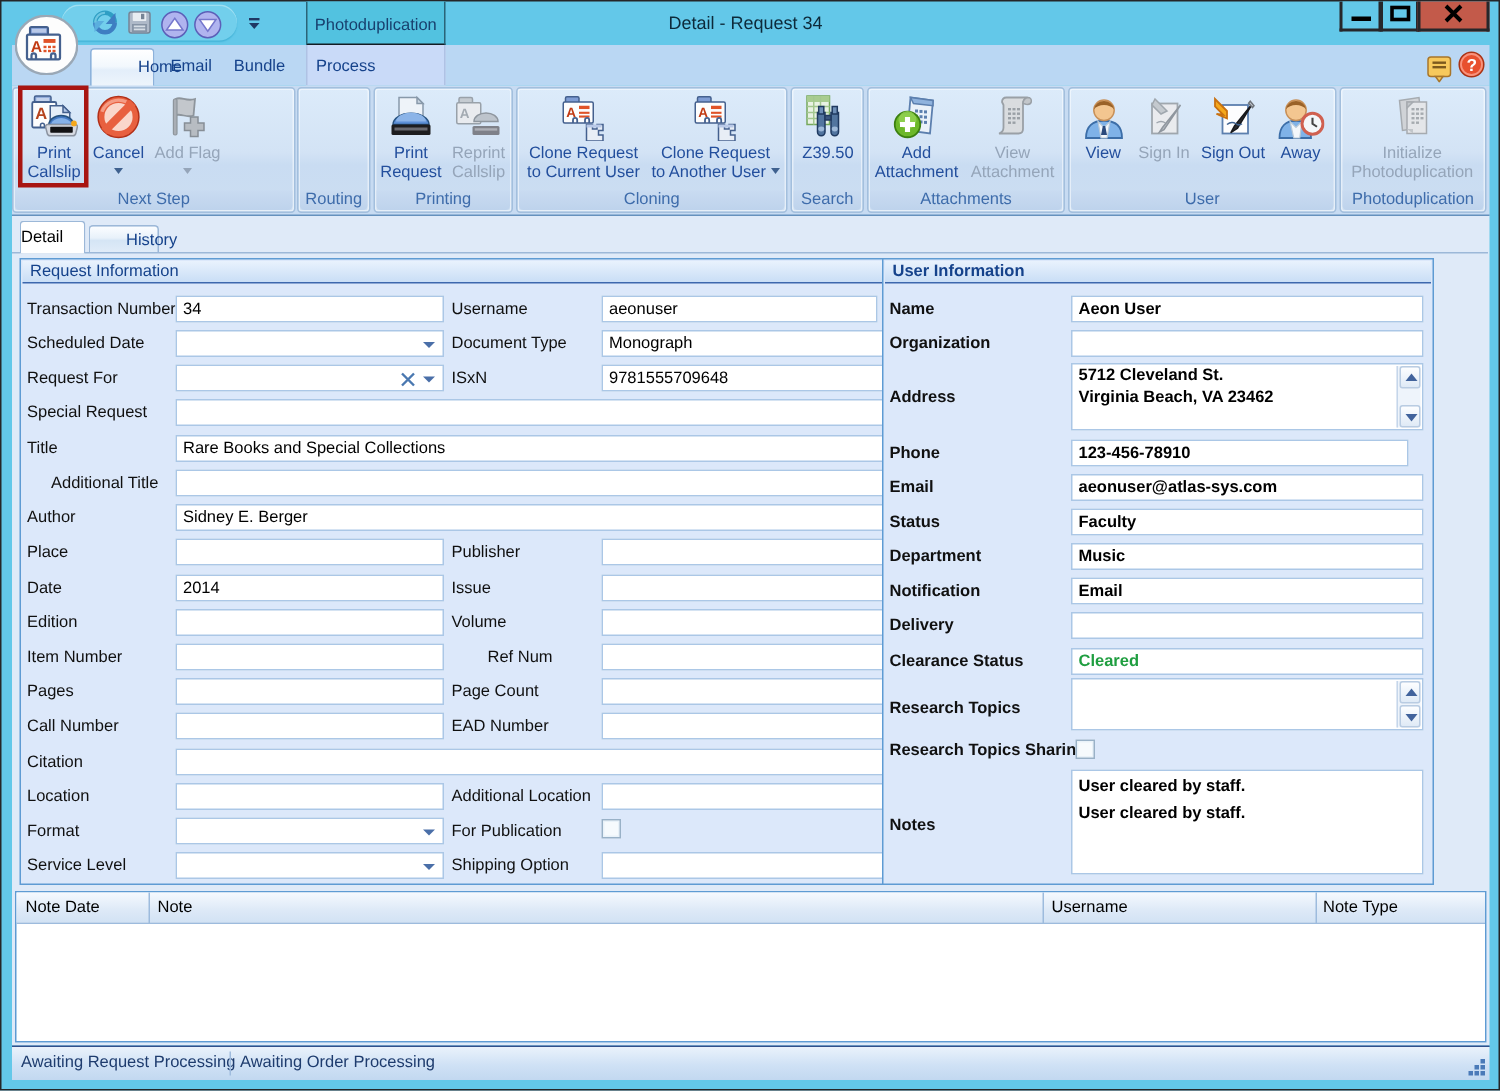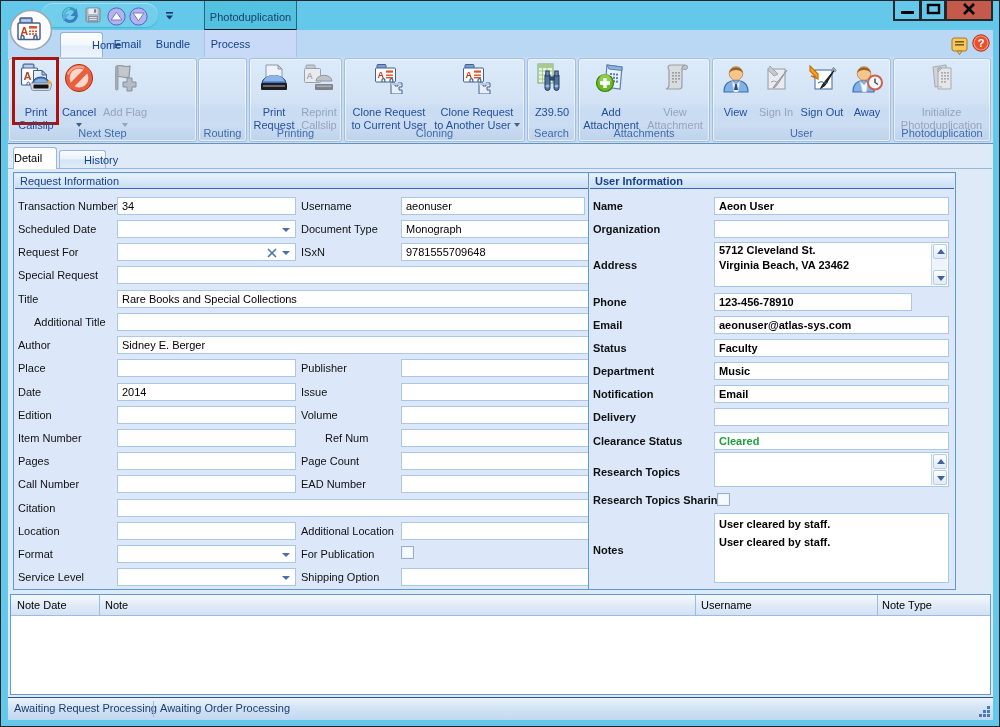--- a/index.html
+++ b/index.html
@@ -19,21 +19,21 @@
 #tabstrip { left:0px; top:0px; width:985px; height:27px; background:#bad7f3; }
 #ctxtab { left:196px; top:0px; width:93px; height:27px; background:#c9daf8; border-left:1px solid #afc2e4; border-right:1px solid #afc2e4;}
 .rtab { top:3px; height:23px; font-size:11px; color:#15428b; text-align:center; line-height:22px; }
 #tabhome { font-size:11px; left:52px; top:2px; width:43px; height:26px; background:linear-gradient(#ffffff,#f2f8fd 45%,#e3eefa 55%,#eef5fc); border:1px solid #8db2db; border-bottom:none; border-radius:3px 3px 0 0; color:#15428b; line-height:25px;padding-left:31px; }
 
 #ribbon { left:0px; top:27px; width:985px; height:87px; background:#c7dbf2; border-bottom:1px solid #6591bd; }
 .rgroup { position:absolute; top:1px; height:84px; background:linear-gradient(#dcebfa, #d3e3f5 52%, #c9dcf2 62%, #ccdef1); border:1px solid #a3bfdd; border-radius:3px; box-shadow:inset 0 0 0 1px rgba(255,255,255,.5); }
 .rglabel { position:absolute; left:1px; bottom:1px; right:1px; height:13px; font-size:11px; color:#3e6cab; text-align:center; line-height:13px; background:linear-gradient(#c9dbf1,#bed3ec); border-radius:0 0 3px 3px; }
 .rbtn { position:absolute; top:1px; text-align:center; }
 .rbtn svg.ric { margin:4px auto 0; display:block; width:32px; height:32px; }
-.rbtn .rlab { margin-top:12px; font-size:11px; line-height:12.5px; color:#234f9d; }
+.rbtn .rlab { margin-top:2px; font-size:11px; line-height:12.5px; color:#234f9d; }
 .rbtn.dis .rlab { color:#95a5b9; }
 .adn { display:inline-block; width:0; height:0; border-left:3px solid transparent; border-right:3px solid transparent; border-top:4px solid #3f618f; vertical-align:2px; }
 .dis .adn { border-top-color:#95a5b9; }
 
 #main { left:0px; top:114px; width:985px; height:553px; background:#dfeaf8; }
 .dtab { position:absolute; top:6px; height:18px; font-size:11px; text-align:center; background:linear-gradient(#fbfdff,#e8f1fa 45%,#d5e5f5 55%,#e0ecf8); border:1px solid #9cb8d8; border-bottom:none; border-radius:3px 3px 0 0; color:#15428b; line-height:19px;padding-left:24px; }
 #dtabsel { font-size:11px; left:5px; top:3px; width:44px; height:22px; background:#fff; color:#000; border:1px solid #9cb8d8; border-bottom:none; border-radius:3px 3px 0 0; z-index:3; line-height:21px; }
 #tabline { position:absolute; left:0px; top:24px; width:984px; height:1px; background:#9cb8d8; }
 .panel { position:absolute; background:#dce8fa; border:1px solid #5e9bd3; }
 .phdr { position:absolute; left:1px; top:1px; right:1px; height:15px; background:linear-gradient(#e9f2fd,#c9def6); border-bottom:1px solid #3c67ad; color:#15428b; font-size:11px; line-height:15px; padding-left:5px; }
@@ -51,20 +51,21 @@
 .gcol { position:absolute; top:0; height:21px; border-left:1px solid #9dbbdd; }
 .gtxt { position:absolute; top:4px; font-size:11px; color:#000; }
 #status { left:0px; top:667px; width:985px; height:23px; background:linear-gradient(#eaf2fb,#cfe1f5 55%,#c2d8f0); border-top:1px solid #30508c; font-size:11px; color:#1e3c6e; }
 </style>
 </head>
 <body>
 <div id="win">
 
   <div class="abs" id="qat"></div>
   <div class="abs" id="ctxhdr">Photoduplication</div>
+  <div class="abs" id="title">Detail - Request 34</div>
   <div class="abs winbtn" id="btnmin"><svg width="24" height="17">
         <rect x="6" y="10" width="13" height="3" fill="#000"></rect>
       </svg></div>
   <div class="abs winbtn" id="btnmax"><svg width="22" height="17">
         <rect x="6" y="4" width="11" height="8" fill="none" stroke="#000" stroke-width="2.4"></rect>
       </svg></div>
   <div class="abs winbtn" id="btnclose"><svg width="44" height="17">
         <path d="M17 3 L27 13 M27 3 L17 13" stroke="#000" stroke-width="2.6"></path>
       </svg></div>
 
@@ -474,21 +475,21 @@
       <div class="lbl" style="left:4px;top:86px;">Address</div>
       <div class="fld ro" style="left:125px;top:69px;width:235px;height:45px;line-height:15px;">5712 Cleveland St.<br>Virginia Beach, VA 23462<div class="sbar">
               <div class="sbtn" style="top:0;">
                 <div class="tri-up"></div>
               </div>
               <div class="sbtn" style="bottom:0;">
                 <div class="tri-dn"></div>
               </div>
             </div></div>
       <div class="lbl" style="left:4px;top:123px;">Phone</div>
-      <div class="fld ro" style="left:125px;top:120px;width:198px;">123-456-78910</div>
+      <div class="fld ro" style="left:125px;top:120px;width:225px;">123-456-78910</div>
       <div class="lbl" style="left:4px;top:146px;">Email</div>
       <div class="fld ro" style="left:125px;top:143px;width:235px;">aeonuser@atlas-sys.com</div>
       <div class="lbl" style="left:4px;top:169px;">Status</div>
       <div class="fld ro" style="left:125px;top:166px;width:235px;">Faculty</div>
       <div class="lbl" style="left:4px;top:192px;">Department</div>
       <div class="fld ro" style="left:125px;top:189px;width:235px;">Music</div>
       <div class="lbl" style="left:4px;top:215px;">Notification</div>
       <div class="fld ro" style="left:125px;top:212px;width:235px;">Email</div>
       <div class="lbl" style="left:4px;top:238px;">Delivery</div>
       <div class="fld ro" style="left:125px;top:235px;width:235px;"></div>

